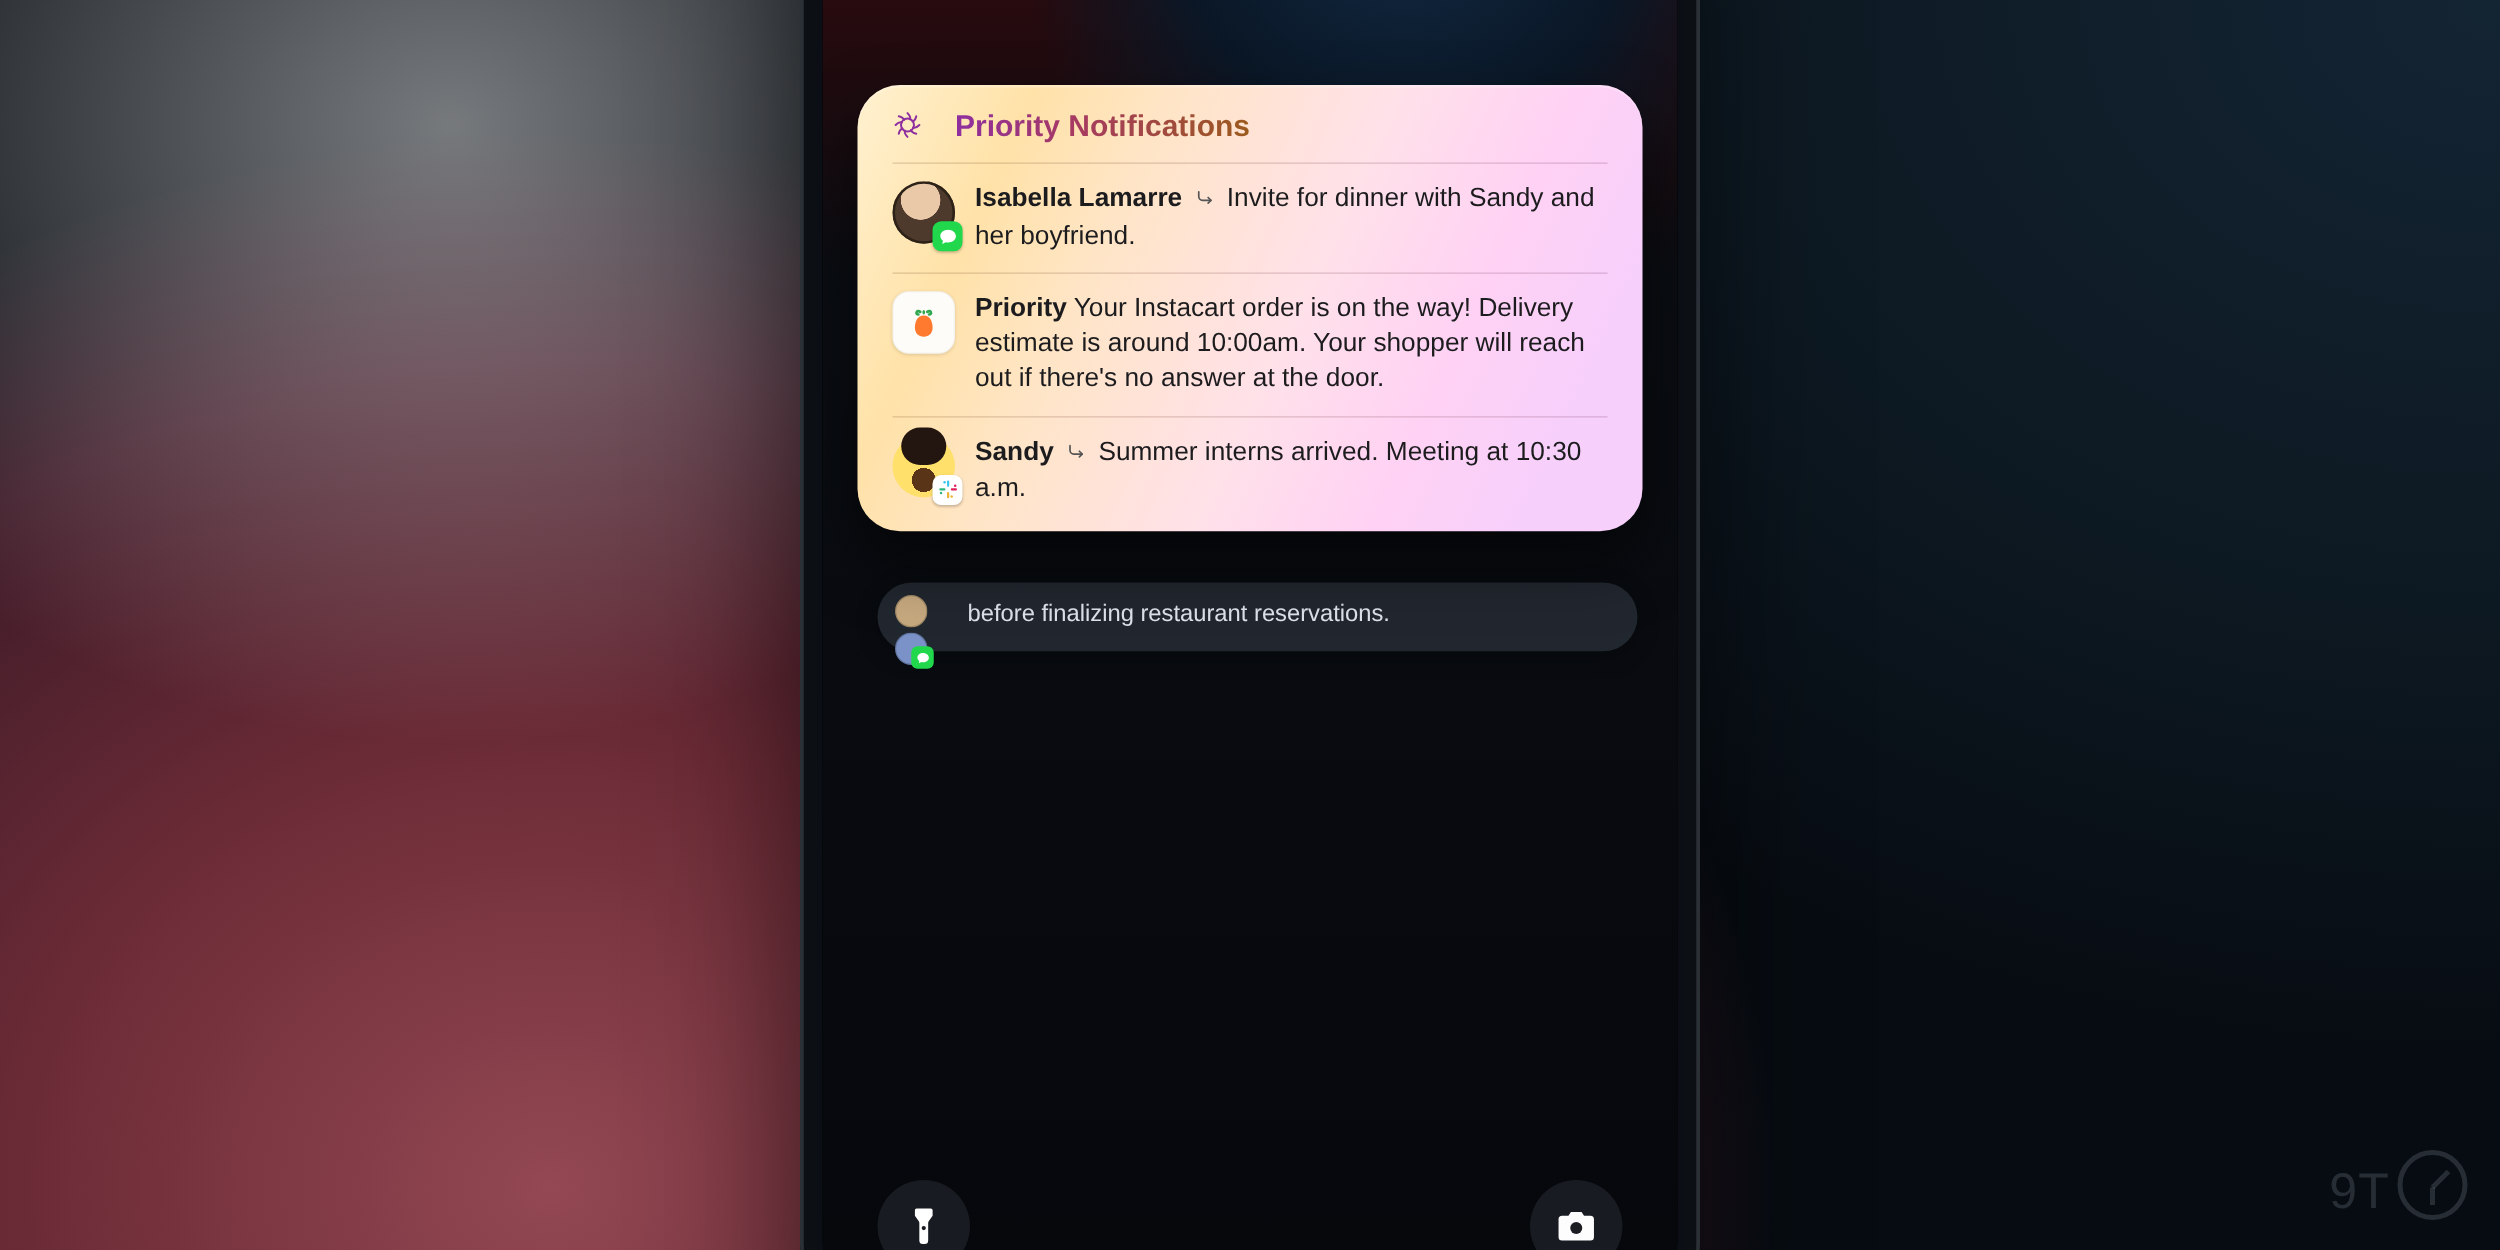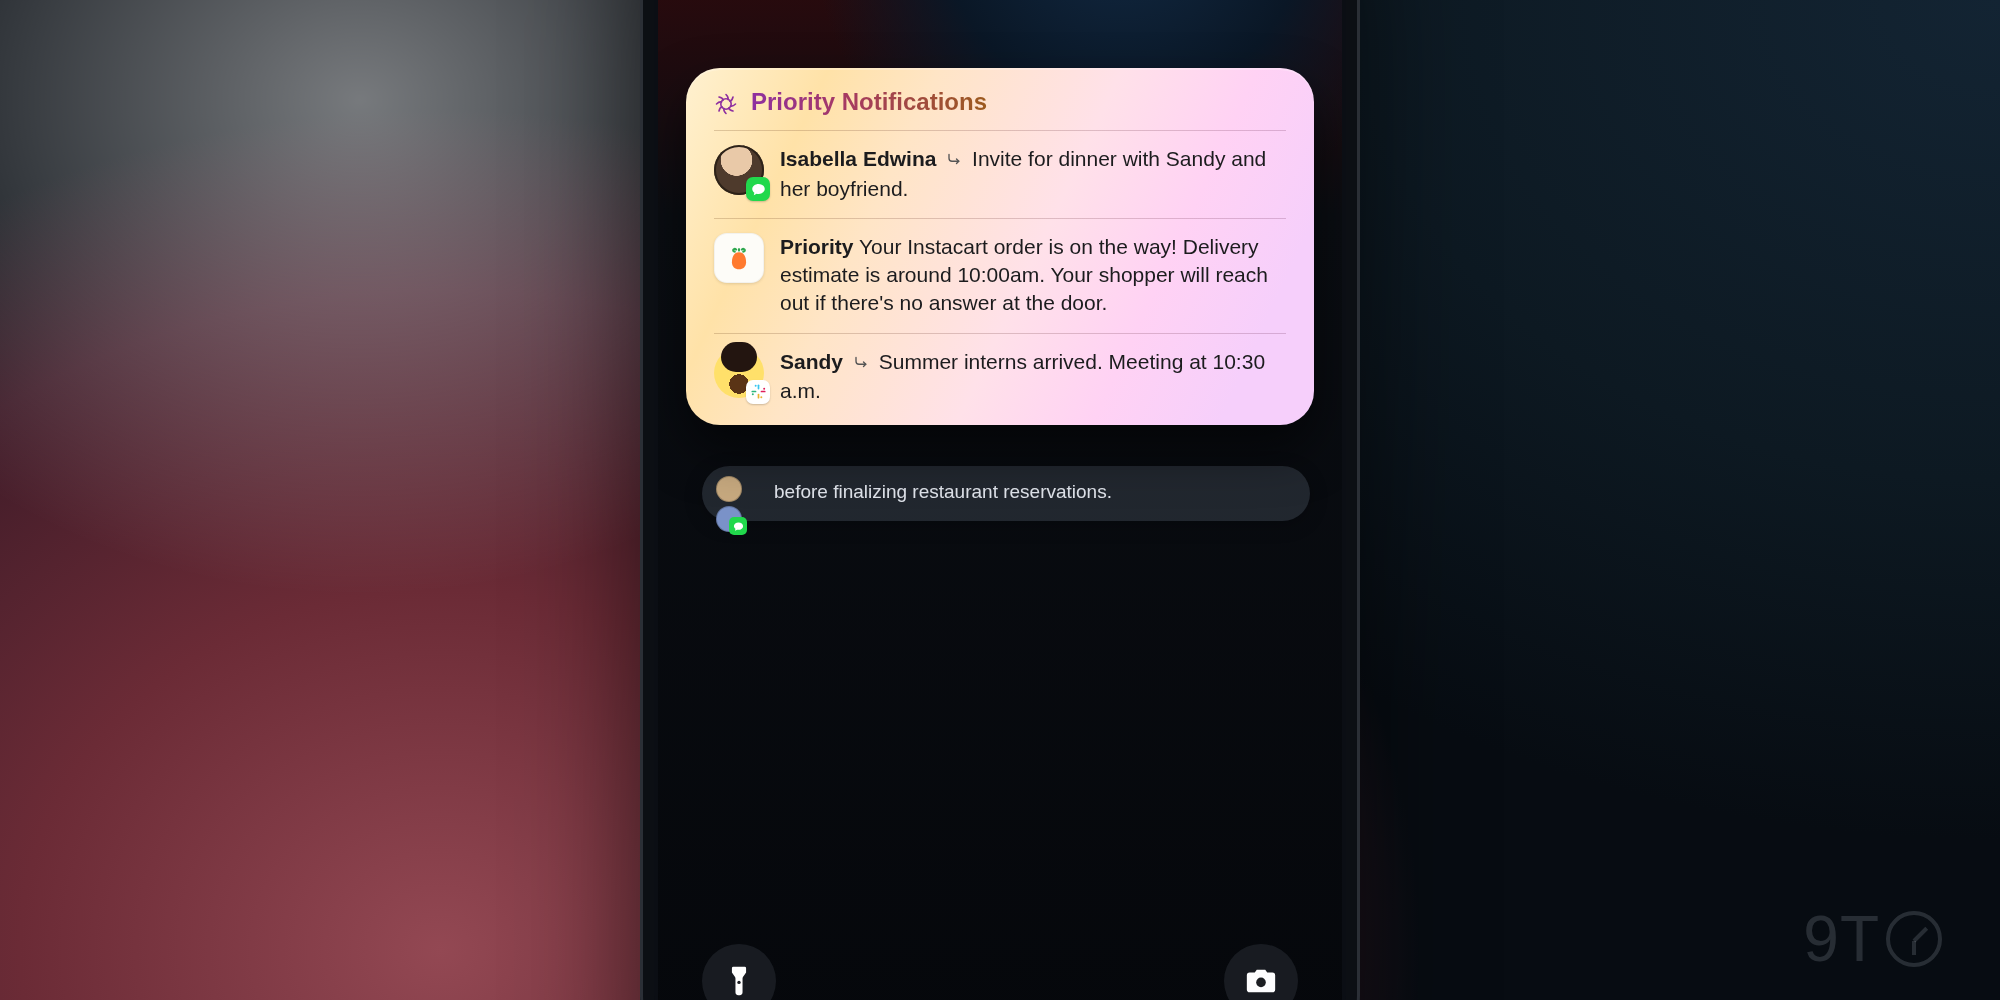--- a/index.html
+++ b/index.html
@@ -7,24 +7,24 @@
   .stage {
     position: relative;
     width: 2000px; height: 1000px;
     background:
       radial-gradient(1100px 900px at 18% 10%, rgba(255,255,255,0.45), rgba(255,255,255,0) 55%),
       radial-gradient(1400px 1200px at 22% 95%, #934853 0%, #6b2b36 30%, #3e1b28 55%, rgba(0,0,0,0) 70%),
       radial-gradient(1600px 1200px at 100% 0%, #132433 0%, #0d1922 40%, #070c12 70%);
     background-blend-mode: screen, normal, normal;
   }
   .watermark {
-    position: absolute; right: 56px; bottom: 24px;
-    font-size: 64px; font-weight: 400; letter-spacing: 1px;
+    position: absolute; right: 24px; bottom: 24px;
+    font-size: 40px; font-weight: 400; letter-spacing: 1px;
     color: rgba(190,200,210,0.18);
-    display: flex; align-items: center; gap: 4px;
+    display: flex; align-items: flex-end; gap: 4px;
     user-select: none;
   }
   .watermark .clock {
     width: 56px; height: 56px; border: 4px solid rgba(190,200,210,0.18);
     border-radius: 50%; position: relative; display:inline-block;
     margin: 0 2px;
   }
   .watermark .clock::before, .watermark .clock::after {
     content:""; position:absolute; left:50%; top:50%; background: rgba(190,200,210,0.18);
     transform-origin: left center;
@@ -70,21 +70,21 @@
   .bg-notif .badge svg{width:11px;height:11px;fill:#fff}
 
   .card {
     position:relative;
     border-radius: 34px;
     padding: 20px 26px 14px;
     background: linear-gradient(115deg, #fff1d0 0%, #ffe2a8 18%, #ffe5c6 32%, #ffe1e9 55%, #ffd2f4 72%, #f6cffb 88%);
     box-shadow: 0 24px 50px rgba(0,0,0,.55), 0 2px 0 rgba(255,255,255,.25) inset;
     color:#1c1c1e;
   }
-  .card-header { display:flex; align-items:flex-end; gap:13px; padding: 0 4px 14px 2px; }
+  .card-header { display:flex; align-items:flex-start; gap:26px; padding: 0 4px 14px 2px; }
   .card-header .title {
     font-size:24px; font-weight:600;
     background: linear-gradient(90deg, #8e2fa0 0%, #a63a62 40%, #9c5a1d 100%);
     -webkit-background-clip:text; background-clip:text; color:transparent;
   }
   .ai-icon { width:24px; height:24px; }
   .ai-icon svg { width:24px; height:24px; stroke:#8e2fa0; fill:none; stroke-width:1.6; }
   .divider { height:1px; background:linear-gradient(90deg, rgba(120,80,40,.25), rgba(120,60,100,.25)); margin:0 2px; }
 
   .row { display:flex; gap:16px; padding:14px 2px 16px; align-items:flex-start; }
@@ -152,21 +152,21 @@
 
             <div class="row">
               <div class="av person1">
                 <span class="appb msg">
                     <svg viewBox="0 0 24 24">
                       <path d="M12 3C6.5 3 2 6.6 2 11c0 2.4 1.3 4.5 3.4 6l-1 4 4.6-2.1c.9.2 1.9.3 3 .3 5.5 0 10-3.6 10-8S17.5 3 12 3z"></path>
                     </svg>
                   </span>
               </div>
               <div class="body">
-                <span class="sender">Isabella Edwina</span>
+                <span class="sender">Isabella Lamarre</span>
                 <span class="reply-ic"><svg viewBox="0 0 24 24">
                       <path d="M4 6v5a4 4 0 0 0 4 4h9"></path>
                       <path d="m14 12 3 3-3 3"></path>
                     </svg></span>
                 <span>Invite for dinner with Sandy and her boyfriend.</span>
               </div>
             </div>
             <div class="divider"></div>
 
             <div class="row">

